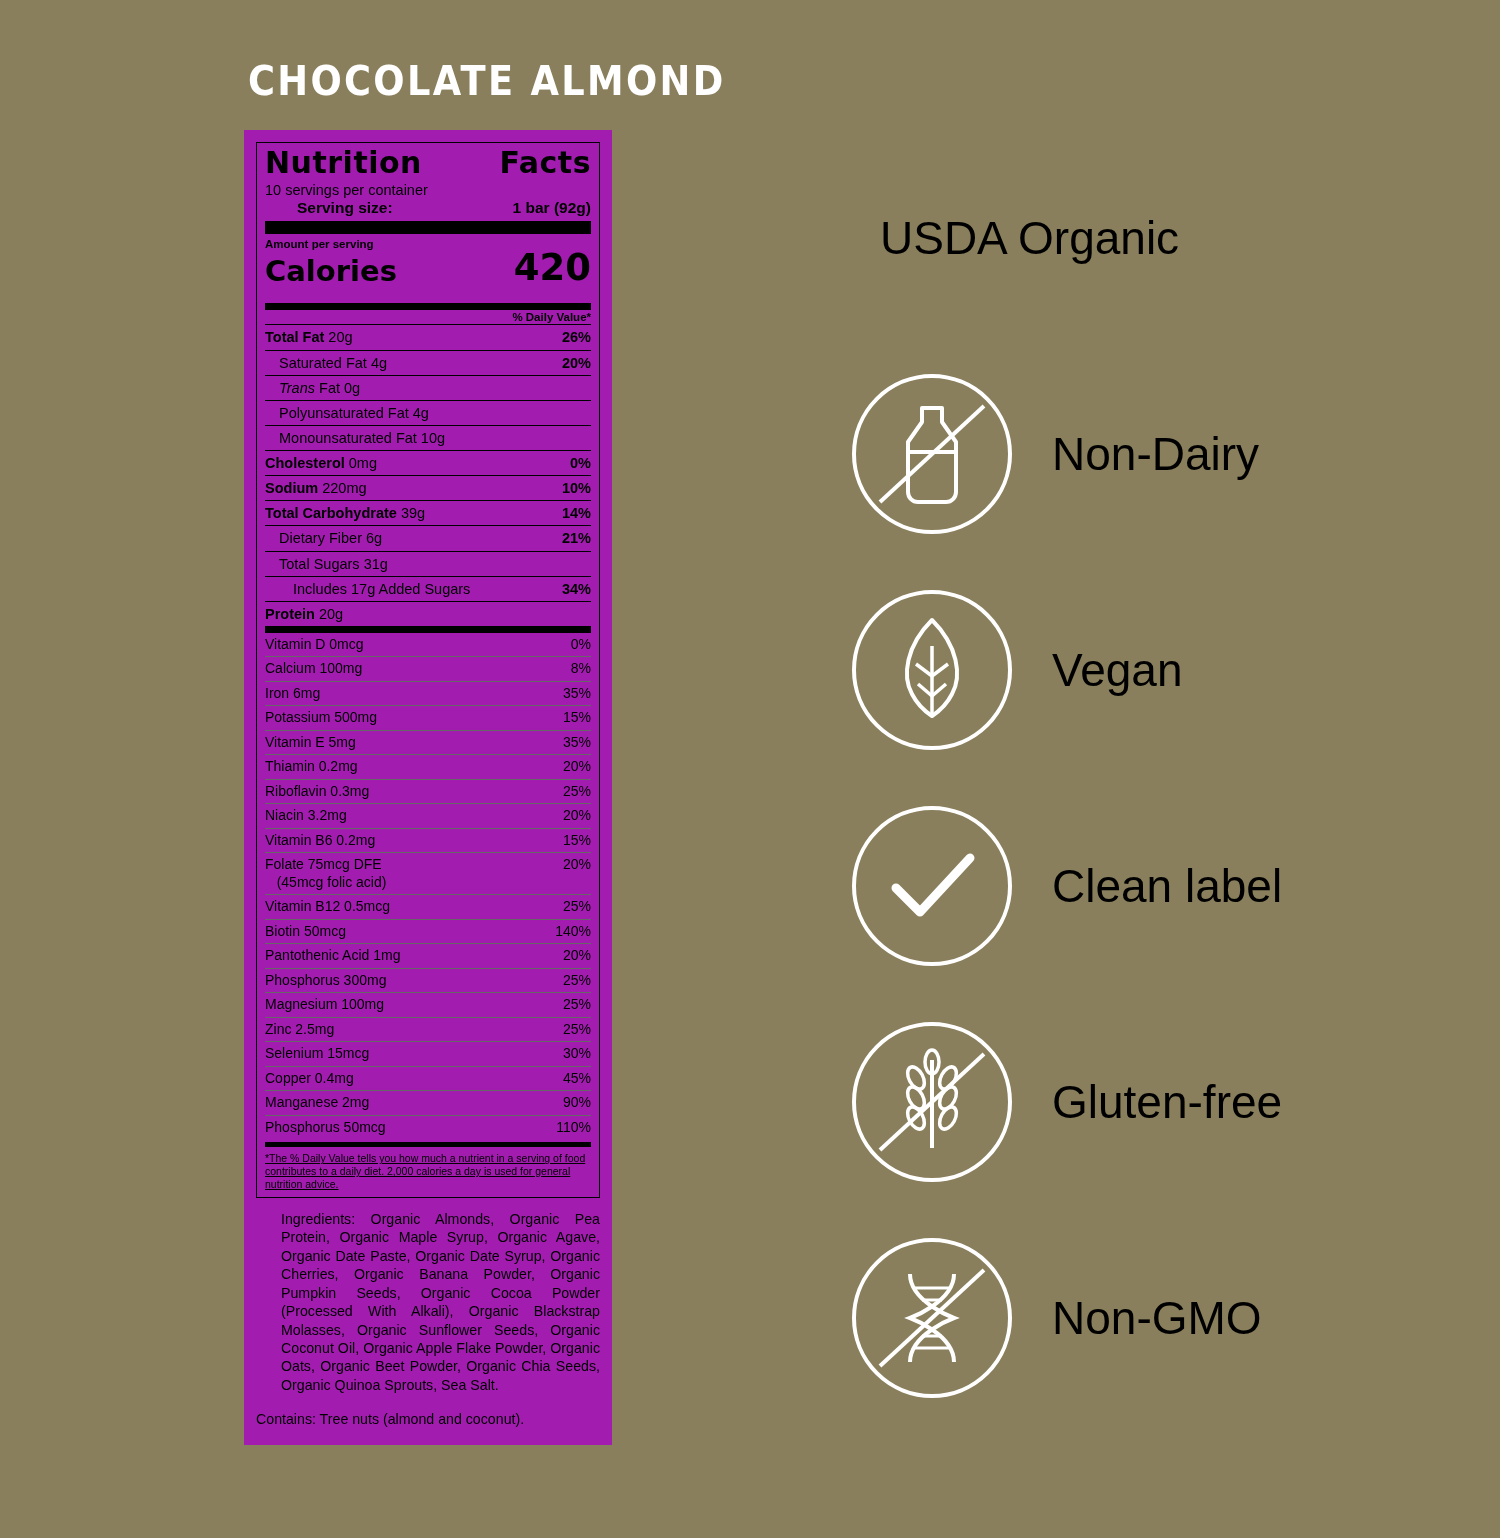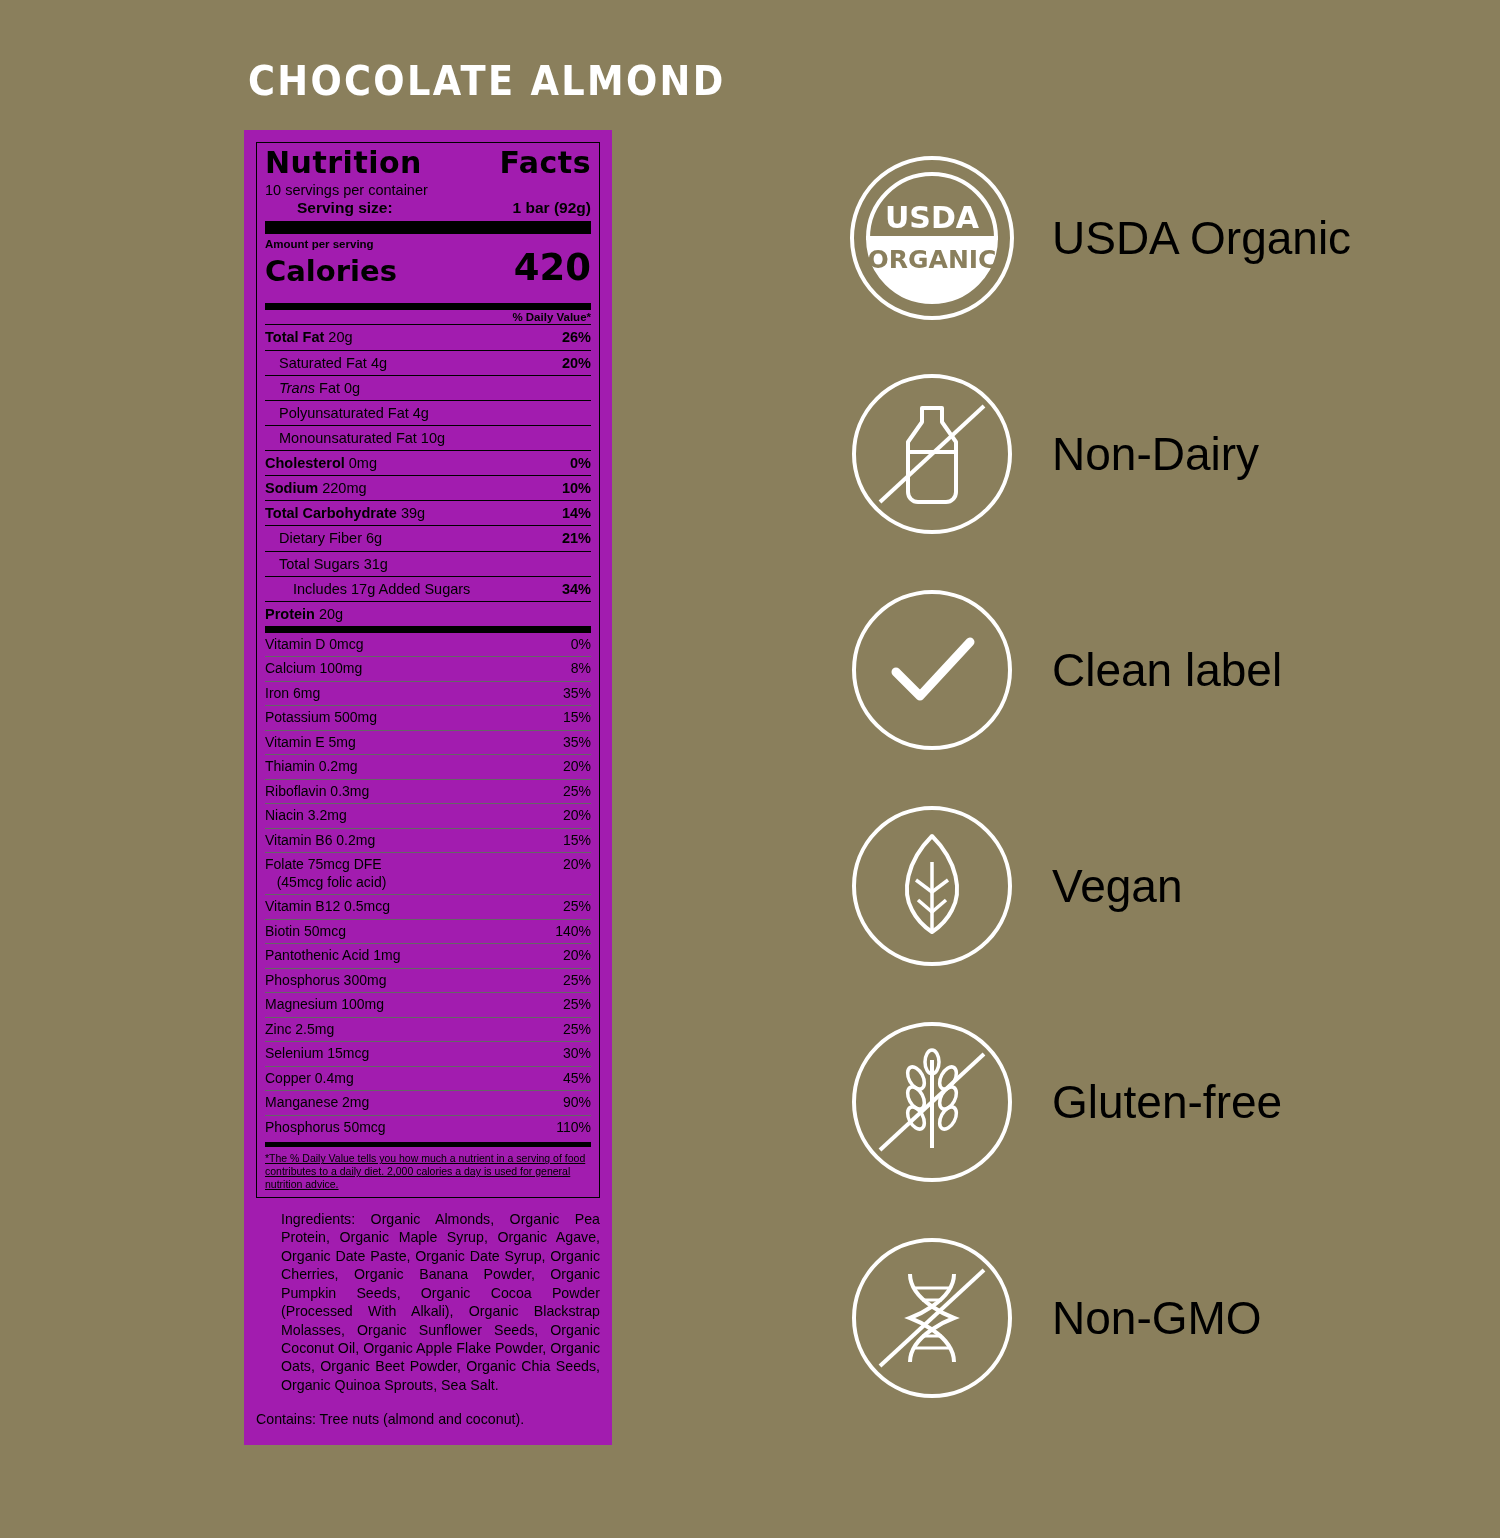--- a/index.html
+++ b/index.html
@@ -347,67 +347,58 @@
     <div class="footnote">*The % Daily Value tells you how much a nutrient in a serving of food contributes to a daily diet. 2,000 calories a day is used for general nutrition advice.</div>
   </div>
 
   <div class="ingredients">Ingredients: Organic Almonds, Organic Pea Protein, Organic Maple Syrup, Organic Agave, Organic Date Paste, Organic Date Syrup, Organic Cherries, Organic Banana Powder, Organic Pumpkin Seeds, Organic Cocoa Powder (Processed With Alkali), Organic Blackstrap Molasses, Organic Sunflower Seeds, Organic Coconut Oil, Organic Apple Flake Powder, Organic Oats, Organic Beet Powder, Organic Chia Seeds, Organic Quinoa Sprouts, Sea Salt.</div>
   <div class="contains">Contains: Tree nuts (almond and coconut).</div>
 </div>
 
 <div class="badges">
 
   <div class="badge">
-    <div class="badge-icon">
-      <svg width="172" height="172" viewBox="0 0 172 172">
-        <circle cx="86" cy="86" r="80" fill="none" stroke="#ffffff" stroke-width="4"></circle>
-        <path d="M22 86 a64 64 0 0 1 128 0 z" fill="none" stroke="#ffffff" stroke-width="4"></path>
-        <path d="M22 86 a64 64 0 0 0 128 0 z" fill="#ffffff" stroke="#ffffff" stroke-width="4"></path>
-        <text x="86" y="76" text-anchor="middle" font-family="DejaVu Sans, sans-serif" font-size="30" font-weight="bold" fill="#ffffff">USDA</text>
-        <text x="86" y="116" text-anchor="middle" font-family="DejaVu Sans, sans-serif" font-size="25" font-weight="bold" fill="#8a7f5c">ORGANIC</text>
-      </svg>
-    </div>
     <div class="badge-label">USDA Organic</div>
   </div>
 
   <div class="badge">
     <div class="badge-icon">
       <svg width="172" height="172" viewBox="0 0 172 172">
         <circle cx="86" cy="86" r="78" fill="none" stroke="#ffffff" stroke-width="4"></circle>
         <path d="M76 40 h20 v14 l14 20 v50 a10 10 0 0 1 -10 10 h-28 a10 10 0 0 1 -10 -10 v-50 l14 -20 z" fill="none" stroke="#ffffff" stroke-width="4" stroke-linejoin="round"></path>
         <line x1="62" y1="84" x2="110" y2="84" stroke="#ffffff" stroke-width="4"></line>
         <line x1="34" y1="134" x2="138" y2="38" stroke="#ffffff" stroke-width="4"></line>
       </svg>
     </div>
     <div class="badge-label">Non-Dairy</div>
-  </div>
-
-  <div class="badge">
-    <div class="badge-icon">
-      <svg width="172" height="172" viewBox="0 0 172 172">
-        <circle cx="86" cy="86" r="78" fill="none" stroke="#ffffff" stroke-width="4"></circle>
-        <polyline points="50,88 74,112 124,58" fill="none" stroke="#ffffff" stroke-width="9" stroke-linecap="round" stroke-linejoin="round"></polyline>
-      </svg>
-    </div>
-    <div class="badge-label">Clean label</div>
   </div>
 
   <div class="badge">
     <div class="badge-icon">
       <svg width="172" height="172" viewBox="0 0 172 172">
         <circle cx="86" cy="86" r="78" fill="none" stroke="#ffffff" stroke-width="4"></circle>
         <path d="M86 36 C60 62 56 92 66 110 C72 122 80 128 86 132 C92 128 100 122 106 110 C116 92 112 62 86 36 Z" fill="none" stroke="#ffffff" stroke-width="4" stroke-linejoin="round"></path>
         <line x1="86" y1="62" x2="86" y2="130" stroke="#ffffff" stroke-width="3.5"></line>
         <line x1="86" y1="92" x2="70" y2="80" stroke="#ffffff" stroke-width="3.5"></line>
         <line x1="86" y1="92" x2="102" y2="80" stroke="#ffffff" stroke-width="3.5"></line>
         <line x1="86" y1="112" x2="72" y2="100" stroke="#ffffff" stroke-width="3.5"></line>
         <line x1="86" y1="112" x2="100" y2="100" stroke="#ffffff" stroke-width="3.5"></line>
       </svg>
     </div>
     <div class="badge-label">Vegan</div>
+  </div>
+
+  <div class="badge">
+    <div class="badge-icon">
+      <svg width="172" height="172" viewBox="0 0 172 172">
+        <circle cx="86" cy="86" r="78" fill="none" stroke="#ffffff" stroke-width="4"></circle>
+        <polyline points="50,88 74,112 124,58" fill="none" stroke="#ffffff" stroke-width="9" stroke-linecap="round" stroke-linejoin="round"></polyline>
+      </svg>
+    </div>
+    <div class="badge-label">Clean label</div>
   </div>
 
   <div class="badge">
     <div class="badge-icon">
       <svg width="172" height="172" viewBox="0 0 172 172">
         <circle cx="86" cy="86" r="78" fill="none" stroke="#ffffff" stroke-width="4"></circle>
         <line x1="86" y1="44" x2="86" y2="132" stroke="#ffffff" stroke-width="4"></line>
         <ellipse cx="86" cy="46" rx="7" ry="12" fill="none" stroke="#ffffff" stroke-width="3.5"></ellipse>
         <ellipse cx="70" cy="62" rx="7" ry="12" fill="none" stroke="#ffffff" stroke-width="3.5" transform="rotate(-28 70 62)"></ellipse>
         <ellipse cx="102" cy="62" rx="7" ry="12" fill="none" stroke="#ffffff" stroke-width="3.5" transform="rotate(28 102 62)"></ellipse>

